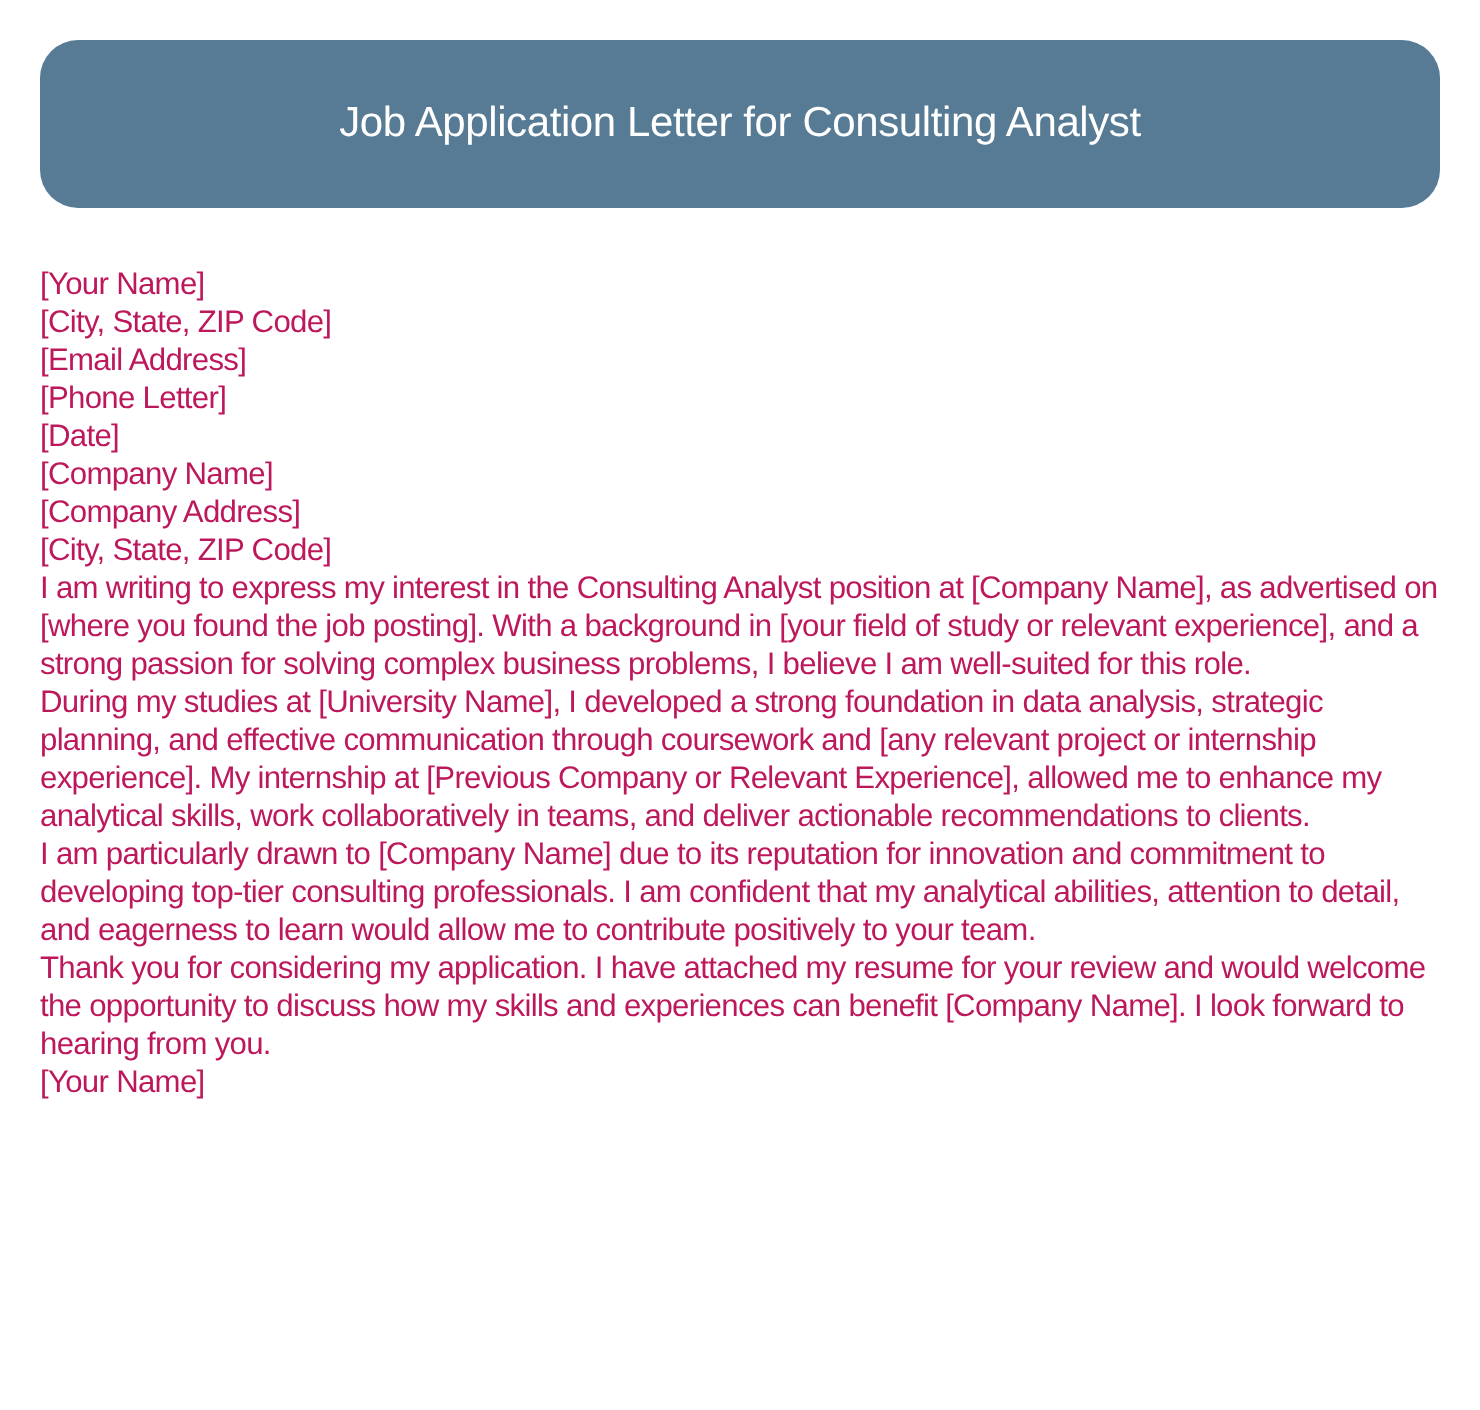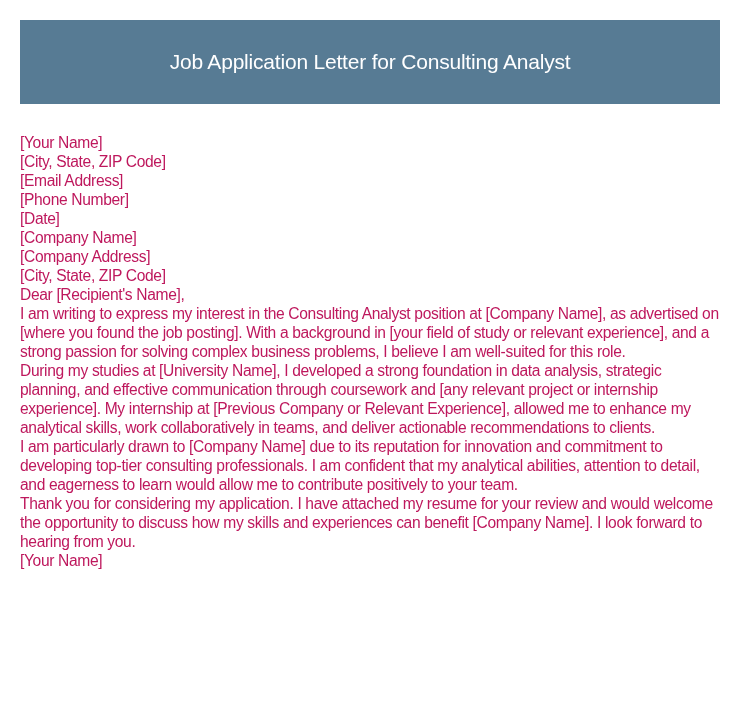--- a/index.html
+++ b/index.html
@@ -3,43 +3,43 @@
   <meta charset="utf-8">
   <style>
     html, body { margin: 0; padding: 0; background: #ffffff; }
     body { width: 740px; height: 705px; position: relative; overflow: hidden; }
     .header {
       position: absolute; left: 20px; top: 20px; width: 700px; height: 84px;
       background: #577b94; color: #ffffff;
       display: flex; align-items: center; justify-content: center;
       font-family: "Liberation Sans", sans-serif; font-size: 21px;
       letter-spacing: -0.2px;
+      border-radius: 19px;
     }
     .letter {
       position: absolute; left: 20px; top: 133px; width: 704px;
       font-family: "Liberation Sans", sans-serif; font-size: 15.6px;
       line-height: 19px; color: #be185d; letter-spacing: -0.35px;
     }
     .letter div { margin: 0; }
   </style>
 </head>
 <body>
 
 <div class="header">
   <span>Job Application Letter for Consulting Analyst</span>
 </div>
 
 <div class="letter">
   <div>[Your Name]</div>
   <div>[City, State, ZIP Code]</div>
   <div>[Email Address]</div>
-  <div>[Phone Number]</div>
+  <div>[Phone Letter]</div>
   <div>[Date]</div>
   <div>[Company Name]</div>
   <div>[Company Address]</div>
   <div>[City, State, ZIP Code]</div>
-  <div>Dear [Recipient's Name],</div>
   <div>I am writing to express my interest in the Consulting Analyst position at [Company Name], as advertised on [where you found the job posting]. With a background in [your field of study or relevant experience], and a strong passion for solving complex business problems, I believe I am well-suited for this role.</div>
   <div>During my studies at [University Name], I developed a strong foundation in data analysis, strategic planning, and effective communication through coursework and [any relevant project or internship experience]. My internship at [Previous Company or Relevant Experience], allowed me to enhance my analytical skills, work collaboratively in teams, and deliver actionable recommendations to clients.</div>
   <div>I am particularly drawn to [Company Name] due to its reputation for innovation and commitment to developing top-tier consulting professionals. I am confident that my analytical abilities, attention to detail, and eagerness to learn would allow me to contribute positively to your team.</div>
   <div>Thank you for considering my application. I have attached my resume for your review and would welcome the opportunity to discuss how my skills and experiences can benefit [Company Name]. I look forward to hearing from you.</div>
   <div>[Your Name]</div>
 </div>
 
 </body></html>

